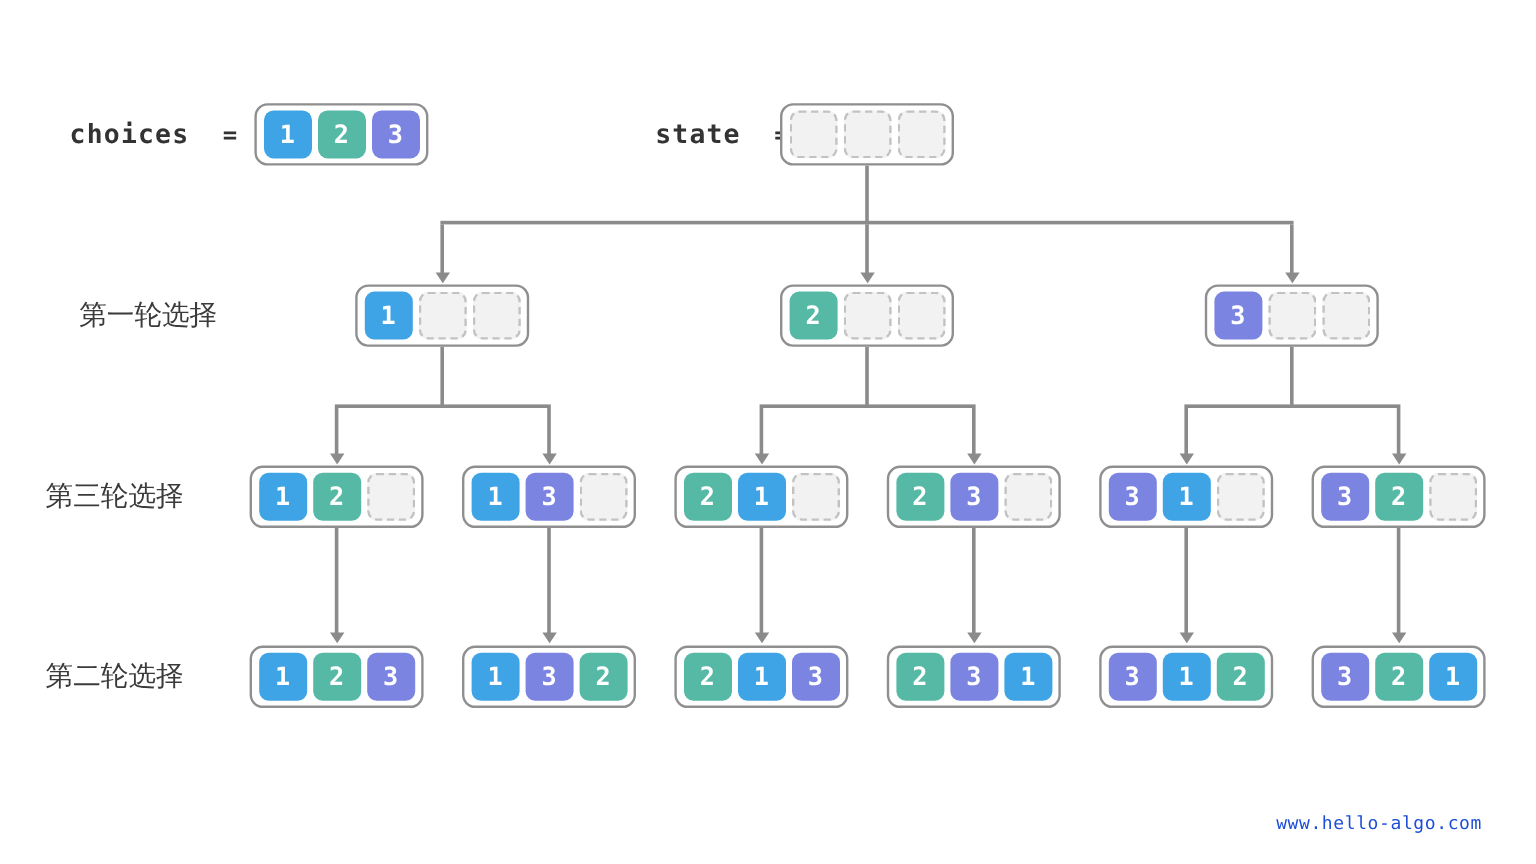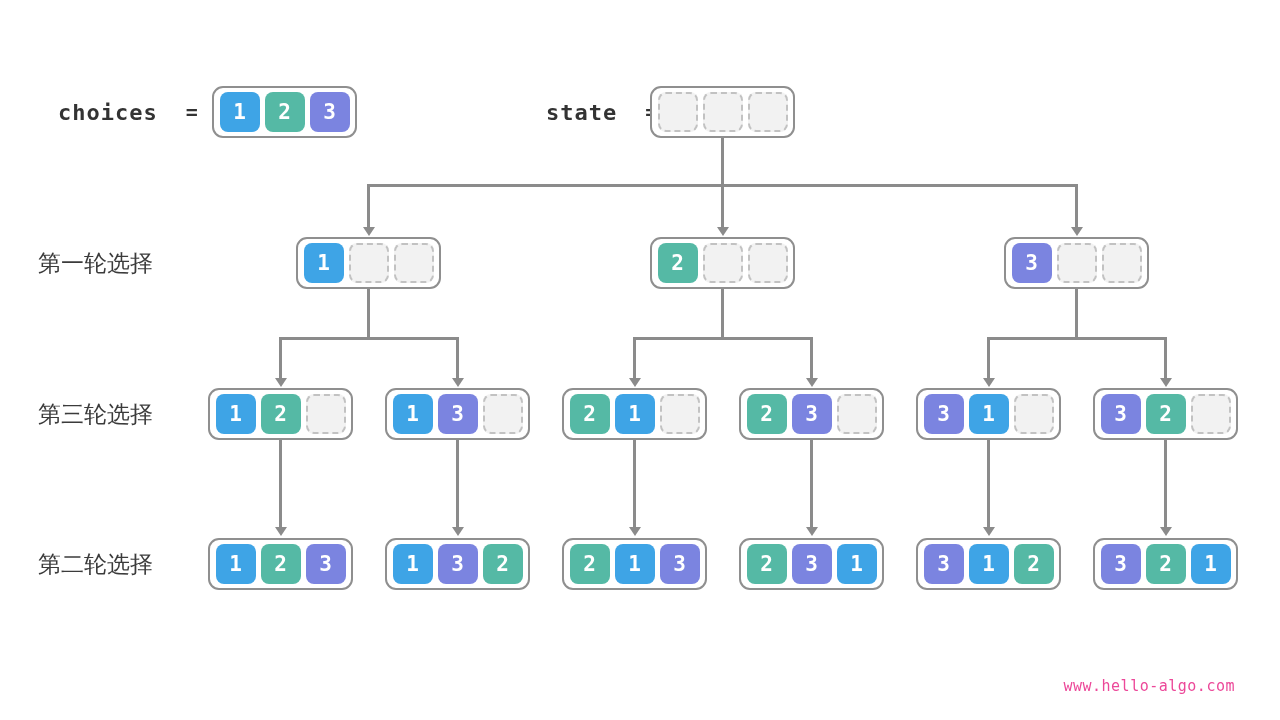--- a/index.html
+++ b/index.html
@@ -41,21 +41,21 @@
   
   .line { position:absolute; background:#8b8b8b; }
   .ah {
     position:absolute; width:0; height:0;
     border-left:6px solid transparent; border-right:6px solid transparent;
     border-top:9px solid #8b8b8b;
   }
   .watermark {
     position:absolute; right:45px; top:677px;
     font-family:"DejaVu Sans Mono","Liberation Mono",monospace;
-    font-size:15px; letter-spacing:0.5px; color:#ec4899;
+    font-size:15px; letter-spacing:0.5px; color:#1d4ed8;
   }
 </style>
 </head>
 <body>
 
 <div class="stage">
 
   <div class="hdr" style="left:58px; top:86px;">
     <span class="lbl-mono">choices</span>
     <span class="lbl-mono eq">=</span>
@@ -69,21 +69,21 @@
   <div class="hdr" style="left:520px; top:86px;margin-left:26px;">
     <span class="lbl-mono">state</span>
     <span class="lbl-mono eq">=</span>
   </div>
   <div class="node" style="left:650px; top:86px;">
     <span class="cell empty"></span>
     <span class="cell empty"></span>
     <span class="cell empty"></span>
   </div>
 
-  <div class="row-label" style="top:248px;">第一轮选择</div>
+  <div class="row-label" style="top:248px;margin-left:28px;">第一轮选择</div>
   <div class="row-label" style="top:399px;">第三轮选择</div>
   <div class="row-label" style="top:549px;">第二轮选择</div>
 
   <div class="line" style="left:721px; top:138px; width:3px; height:49px;"></div>
   <div class="line" style="left:367px; top:184px; width:711px; height:3px;"></div>
   <div class="line" style="left:367px;  top:187px; width:3px; height:41px;"></div>
   <div class="line" style="left:721px;  top:187px; width:3px; height:41px;"></div>
   <div class="line" style="left:1075px; top:187px; width:3px; height:41px;"></div>
   <div class="ah" style="left:363px;  top:227px;"></div>
   <div class="ah" style="left:717px;  top:227px;"></div>

